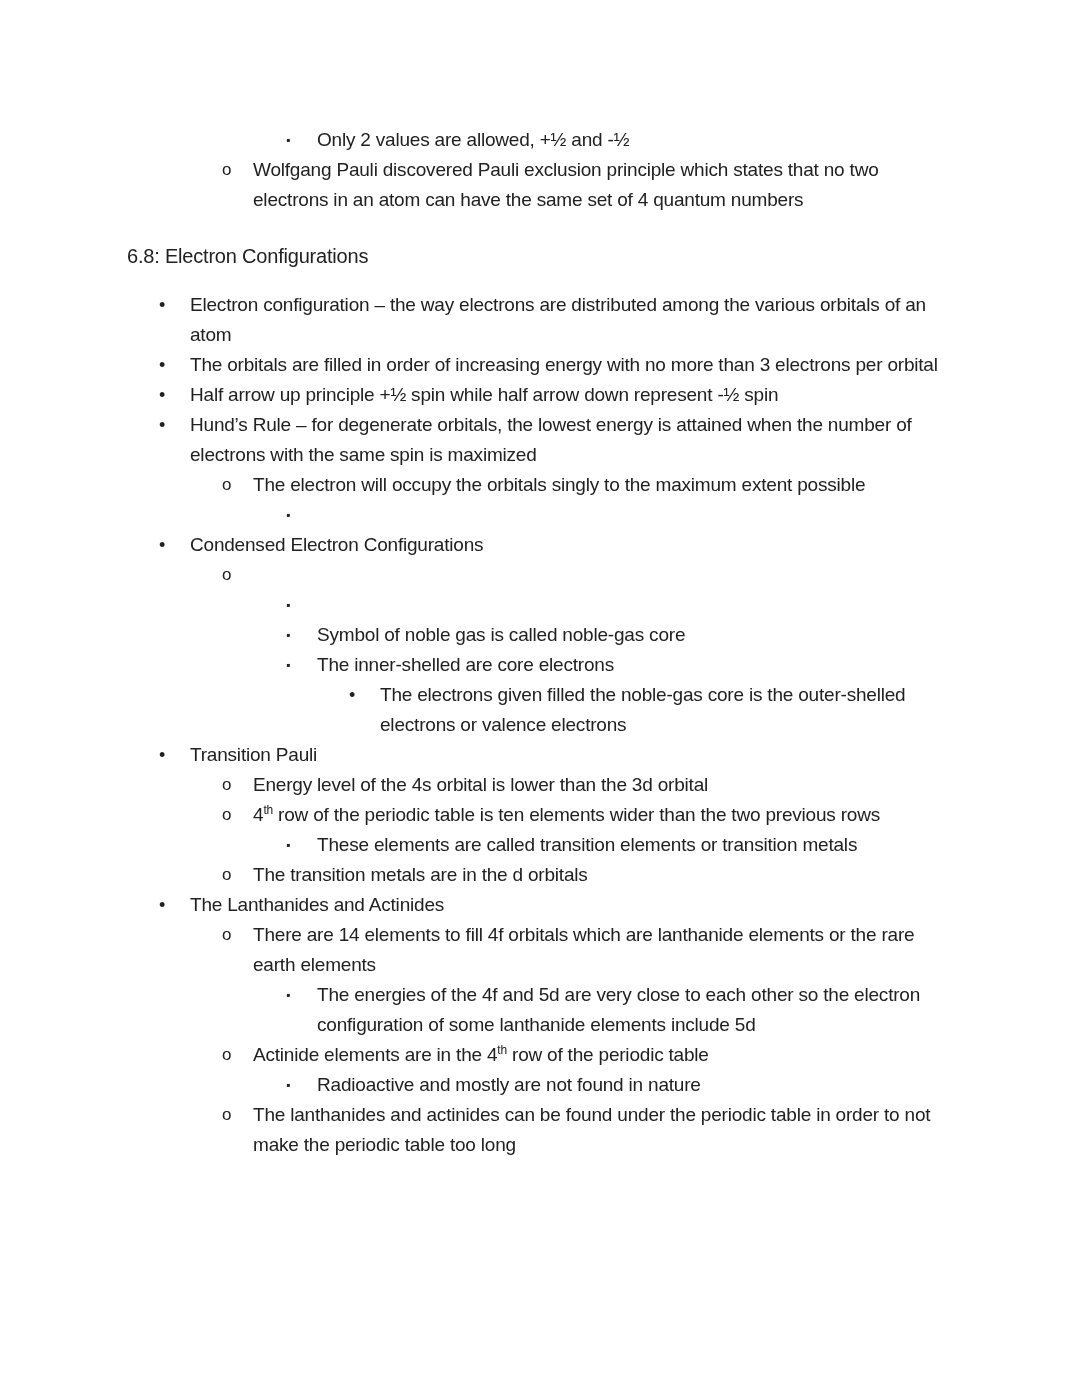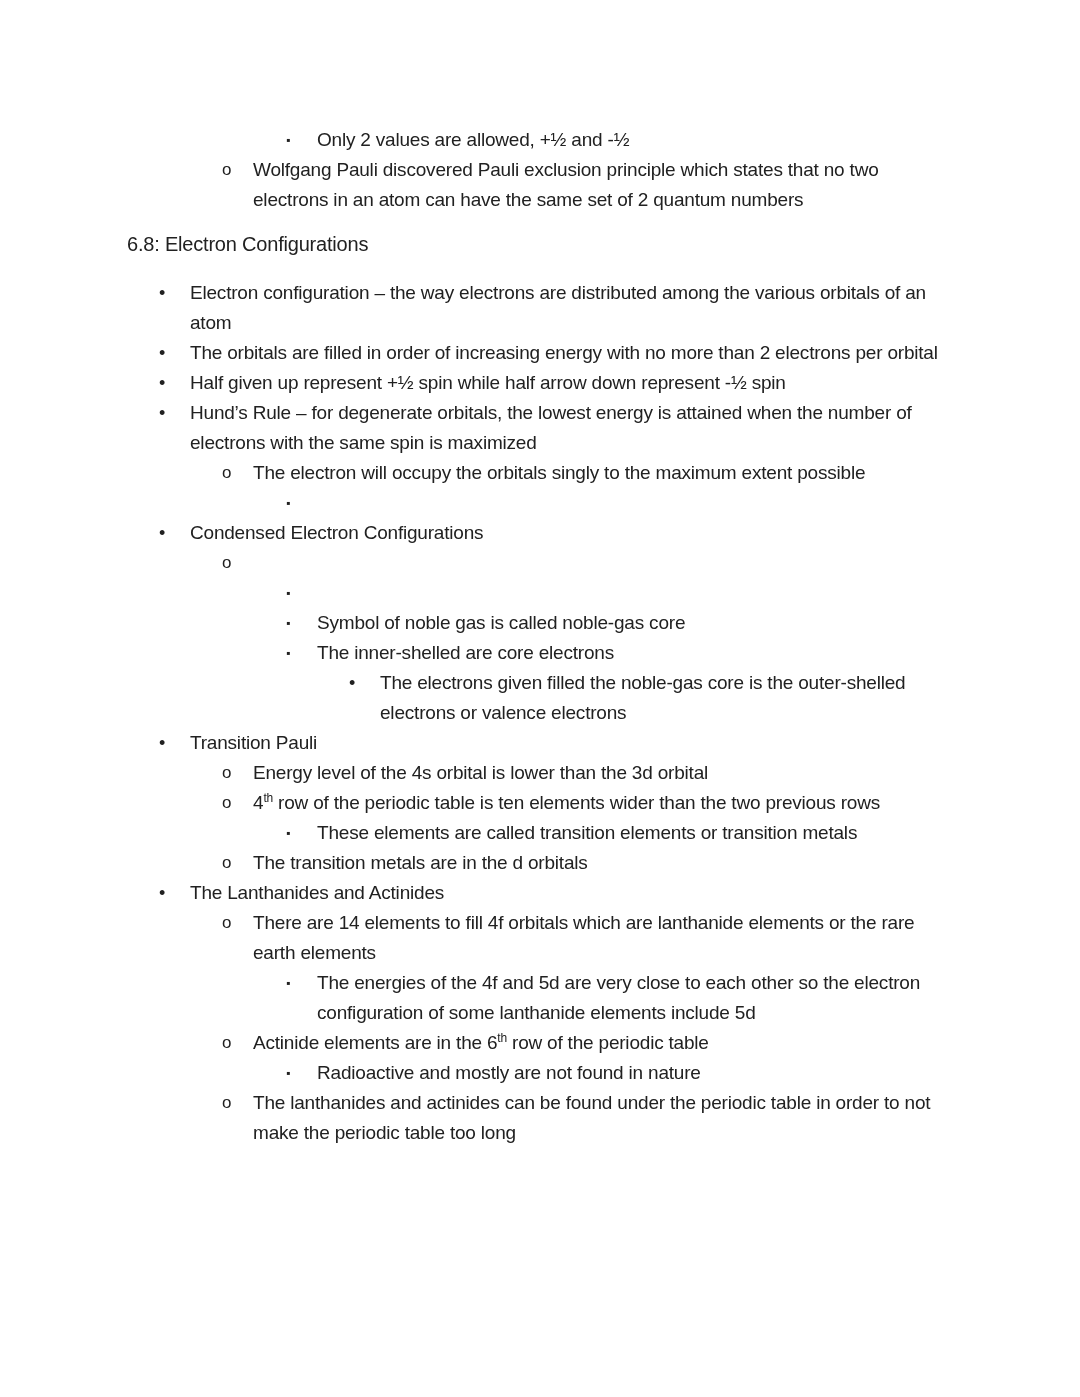--- a/index.html
+++ b/index.html
@@ -17,21 +17,21 @@
     font-size: 19px;
     line-height: 30px;
     letter-spacing: -0.2px;
     box-sizing: border-box;
     padding: 125px 125px 0 127px;
     overflow: hidden;
   }
   .heading {
     font-size: 20px;
     line-height: 30px;
-    margin: 14px 0 19px 0;
+    margin: 26px 0 19px 0;
     font-weight: 400;
   }
   .li {
     display: flex;
     align-items: flex-start;
   }
   .li .mk {
     flex: 0 0 31px;
     width: 31px;
   }
@@ -56,36 +56,36 @@
 <body>
 
 <div class="page">
 
   <div class="li l3">
     <span class="mk mk3">▪</span>
     <span class="tx">Only 2 values are allowed, +½ and -½</span>
   </div>
   <div class="li l2">
     <span class="mk mk2">o</span>
-    <span class="tx">Wolfgang Pauli discovered Pauli exclusion principle which states that no two electrons in an atom can have the same set of 2 quantum numbers</span>
+    <span class="tx">Wolfgang Pauli discovered Pauli exclusion principle which states that no two electrons in an atom can have the same set of 4 quantum numbers</span>
   </div>
 
   <div class="heading">6.8: Electron Configurations</div>
 
   <div class="li l1">
     <span class="mk mk1">•</span>
     <span class="tx">Electron configuration – the way electrons are distributed among the various orbitals of an atom</span>
   </div>
   <div class="li l1">
     <span class="mk mk1">•</span>
-    <span class="tx">The orbitals are filled in order of increasing energy with no more than 2 electrons per orbital</span>
+    <span class="tx">The orbitals are filled in order of increasing energy with no more than 3 electrons per orbital</span>
   </div>
   <div class="li l1">
     <span class="mk mk1">•</span>
-    <span class="tx">Half given up represent +½ spin while half arrow down represent -½ spin</span>
+    <span class="tx">Half arrow up principle +½ spin while half arrow down represent -½ spin</span>
   </div>
   <div class="li l1">
     <span class="mk mk1">•</span>
     <span class="tx">Hund’s Rule – for degenerate orbitals, the lowest energy is attained when the number of electrons with the same spin is maximized</span>
   </div>
   <div class="li l2">
     <span class="mk mk2">o</span>
     <span class="tx">The electron will occupy the orbitals singly to the maximum extent possible</span>
   </div>
   <div class="li l3">
@@ -140,21 +140,21 @@
   <div class="li l2">
     <span class="mk mk2">o</span>
     <span class="tx">There are 14 elements to fill 4f orbitals which are lanthanide elements or the rare earth elements</span>
   </div>
   <div class="li l3">
     <span class="mk mk3">▪</span>
     <span class="tx">The energies of the 4f and 5d are very close to each other so the electron configuration of some lanthanide elements include 5d</span>
   </div>
   <div class="li l2">
     <span class="mk mk2">o</span>
-    <span class="tx"><span>Actinide elements are in the 6</span><sup>th</sup><span> row of the periodic table</span></span>
+    <span class="tx"><span>Actinide elements are in the 4</span><sup>th</sup><span> row of the periodic table</span></span>
   </div>
   <div class="li l3">
     <span class="mk mk3">▪</span>
     <span class="tx">Radioactive and mostly are not found in nature</span>
   </div>
   <div class="li l2">
     <span class="mk mk2">o</span>
     <span class="tx">The lanthanides and actinides can be found under the periodic table in order to not make the periodic table too long</span>
   </div>
 

